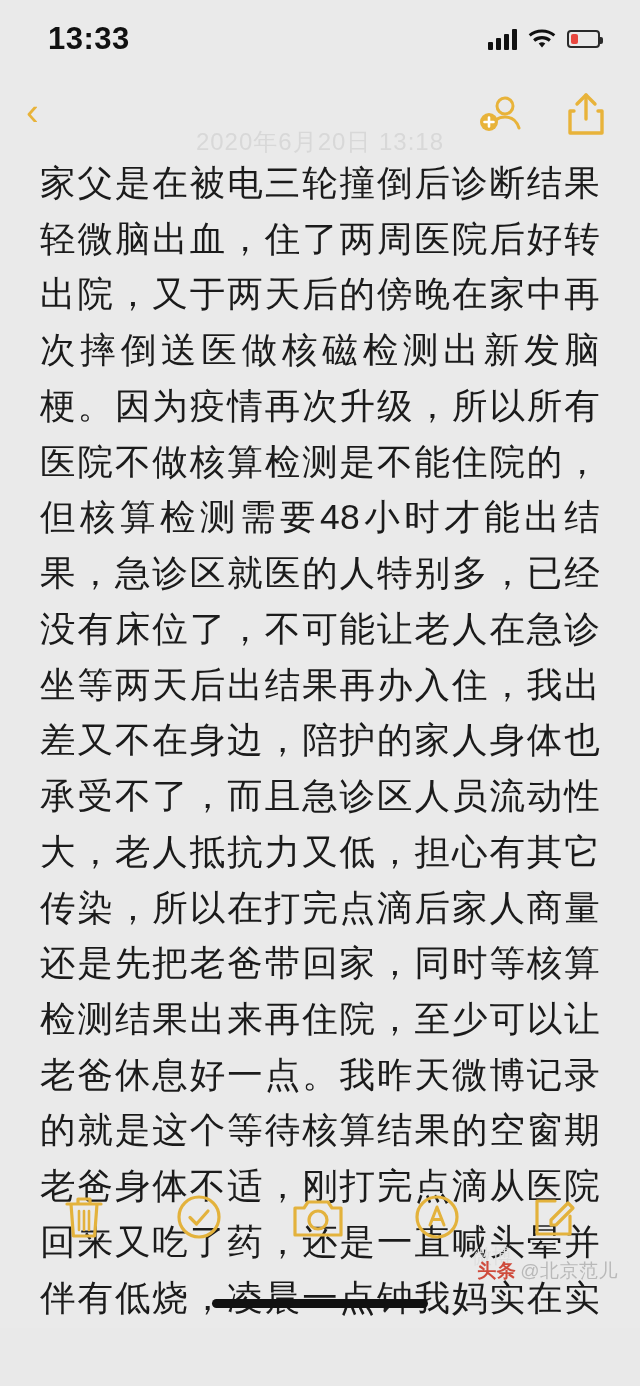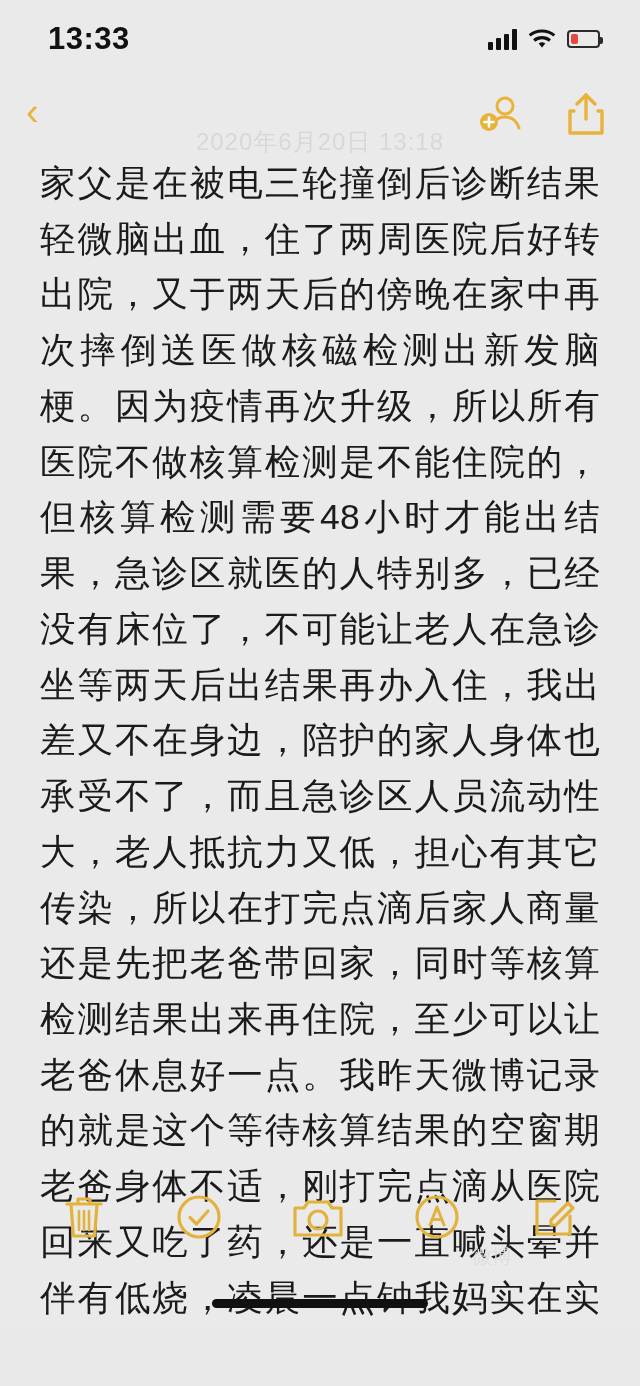--- a/index.html
+++ b/index.html
@@ -251,15 +251,18 @@
 
     <svg class="icon-btn" width="46" height="46" viewBox="0 0 46 46">
       <path d="M24 7H6v33h33V22" fill="none" stroke="#e3b23c" stroke-width="3.2" stroke-linejoin="round" stroke-linecap="round"></path>
       <path d="M20 26l17-17 5 5-17 17h-5z" fill="none" stroke="#e3b23c" stroke-width="3.2" stroke-linejoin="round"></path>
     </svg>
 
   </div>
 
   <div class="ghost-watermark">微博</div>
 
+  <div class="watermark">
+    <span class="tt">头条</span><span>@北京范儿</span>
+  </div>
 
   <div class="home-indicator"></div>
 </div>
 
 </body></html>

